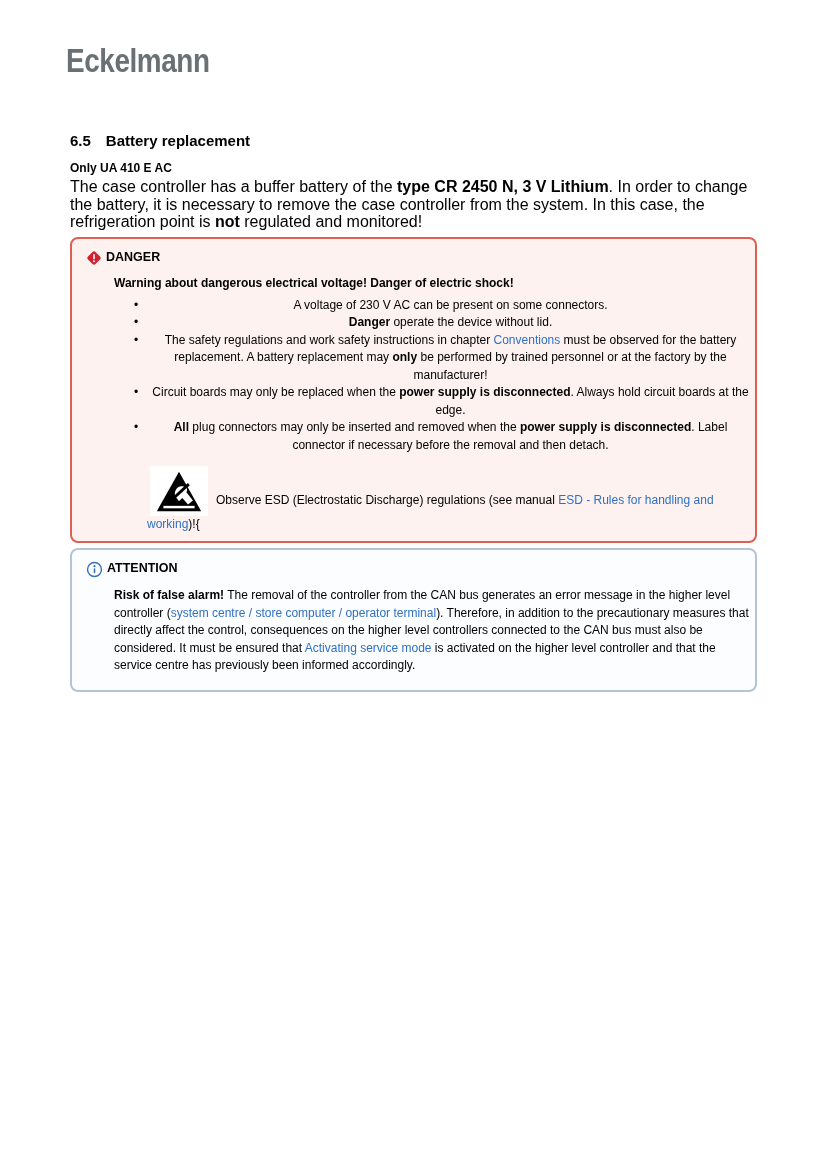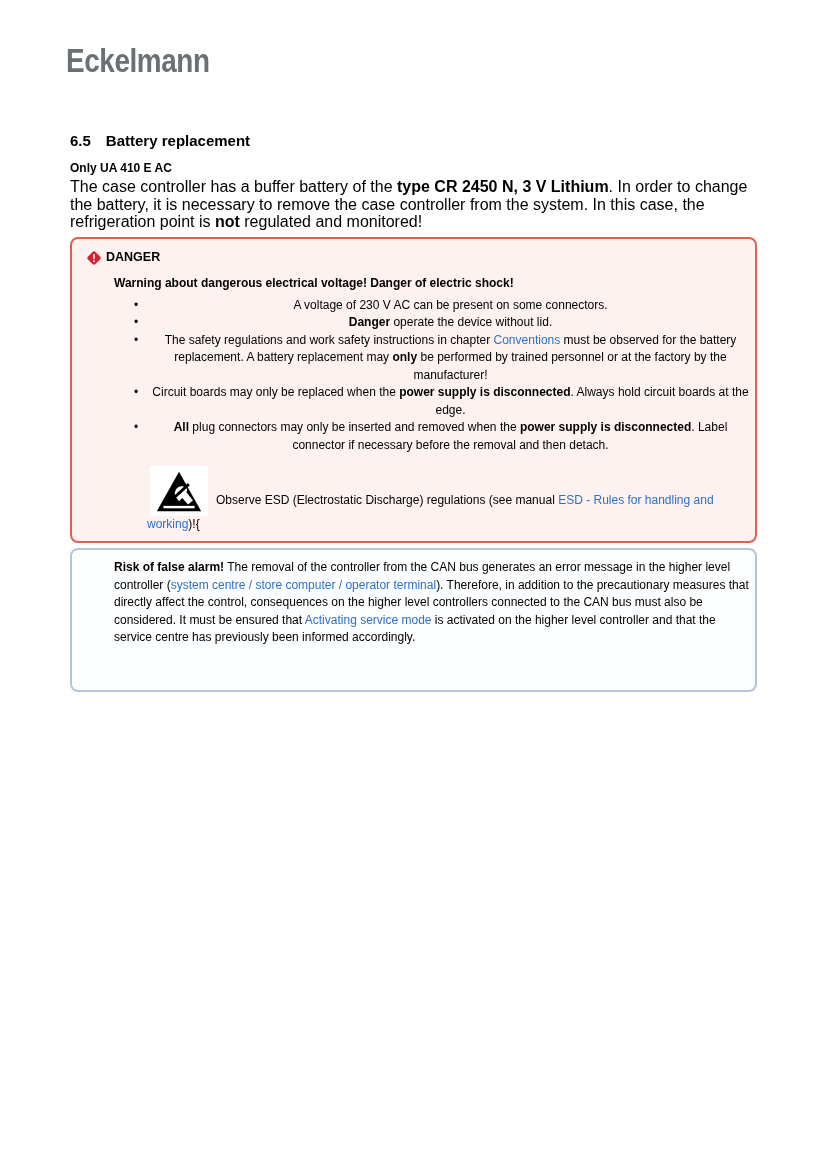--- a/index.html
+++ b/index.html
@@ -121,20 +121,30 @@
             <rect x="9" y="42.5" width="38" height="3" fill="#ffffff"></rect>
             <path d="M25 33 C21 29 23 21 29 19 C35 17 40 21 37 26 L45 36 L39 41 L32 33 L28 37 Z" fill="#ffffff"></path>
             <line x1="14" y1="40" x2="40" y2="16" stroke="#000000" stroke-width="3.5"></line>
           </svg>
         </span><span><span>Observe ESD (Electrostatic Discharge) regulations (see manual </span><a class="link">ESD - Rules for handling and working</a><span>)!{</span></span>
       </div>
     </div>
   </div>
 
   <div class="notice-box attention-box">
+    <div class="box-header">
+      <span>
+        <svg width="17" height="17" viewBox="0 0 20 20">
+          <circle cx="10" cy="10" r="8.2" fill="none" style="stroke:var(--icon-blue,#3a72b8)" stroke-width="1.7"></circle>
+          <circle cx="10" cy="6.1" r="1.25" style="fill:var(--icon-blue,#3a72b8)"></circle>
+          <rect x="9.05" y="8.4" width="1.9" height="6.1" rx="0.95" style="fill:var(--icon-blue,#3a72b8)"></rect>
+        </svg>
+      </span>
+      <span class="box-label">ATTENTION</span>
+    </div>
     <div class="box-content"><span style="font-weight: bold;">Risk of false alarm!</span><span> The removal of the controller from the CAN bus generates an error message in the higher level controller (</span><a class="link">system centre / store computer / operator terminal</a><span>). Therefore, in addition to the precautionary measures that directly affect the control, consequences on the higher level controllers connected to the CAN bus must also be considered. It must be ensured that </span><a class="link">Activating service mode</a><span> is activated on the higher level controller and that the service centre has previously been informed accordingly.</span></div>
   </div>
 
   <div class="footer">
     <div class="f-left">Firmware V3.21</div>
     <div class="f-center">08.11.2022</div>
     <div class="f-right">139/429</div>
   </div>
 
 </div>

